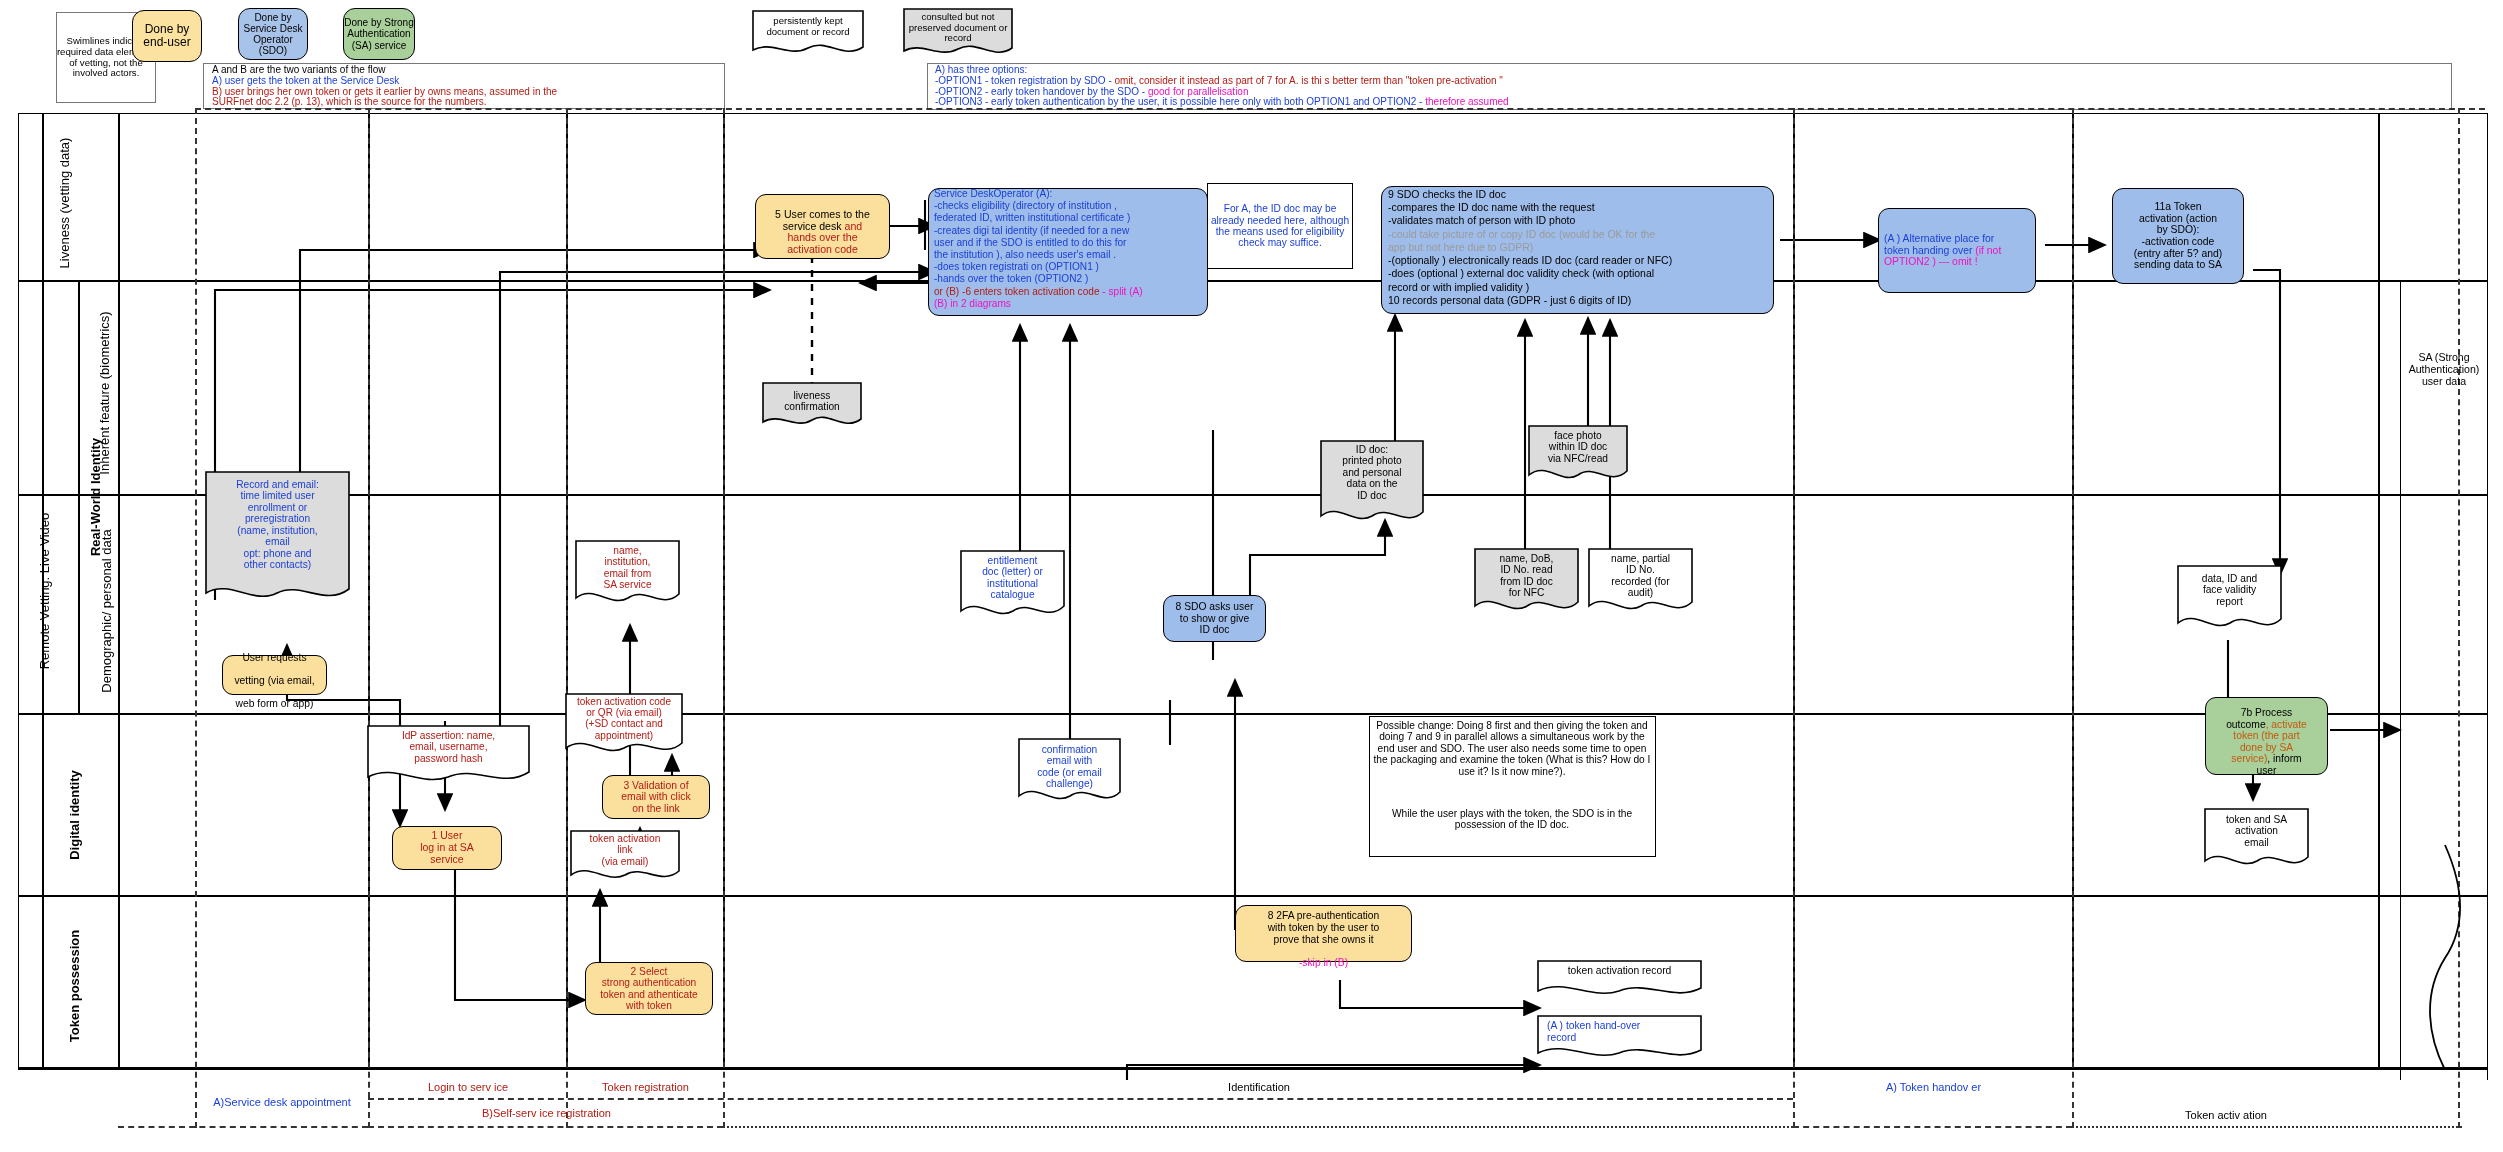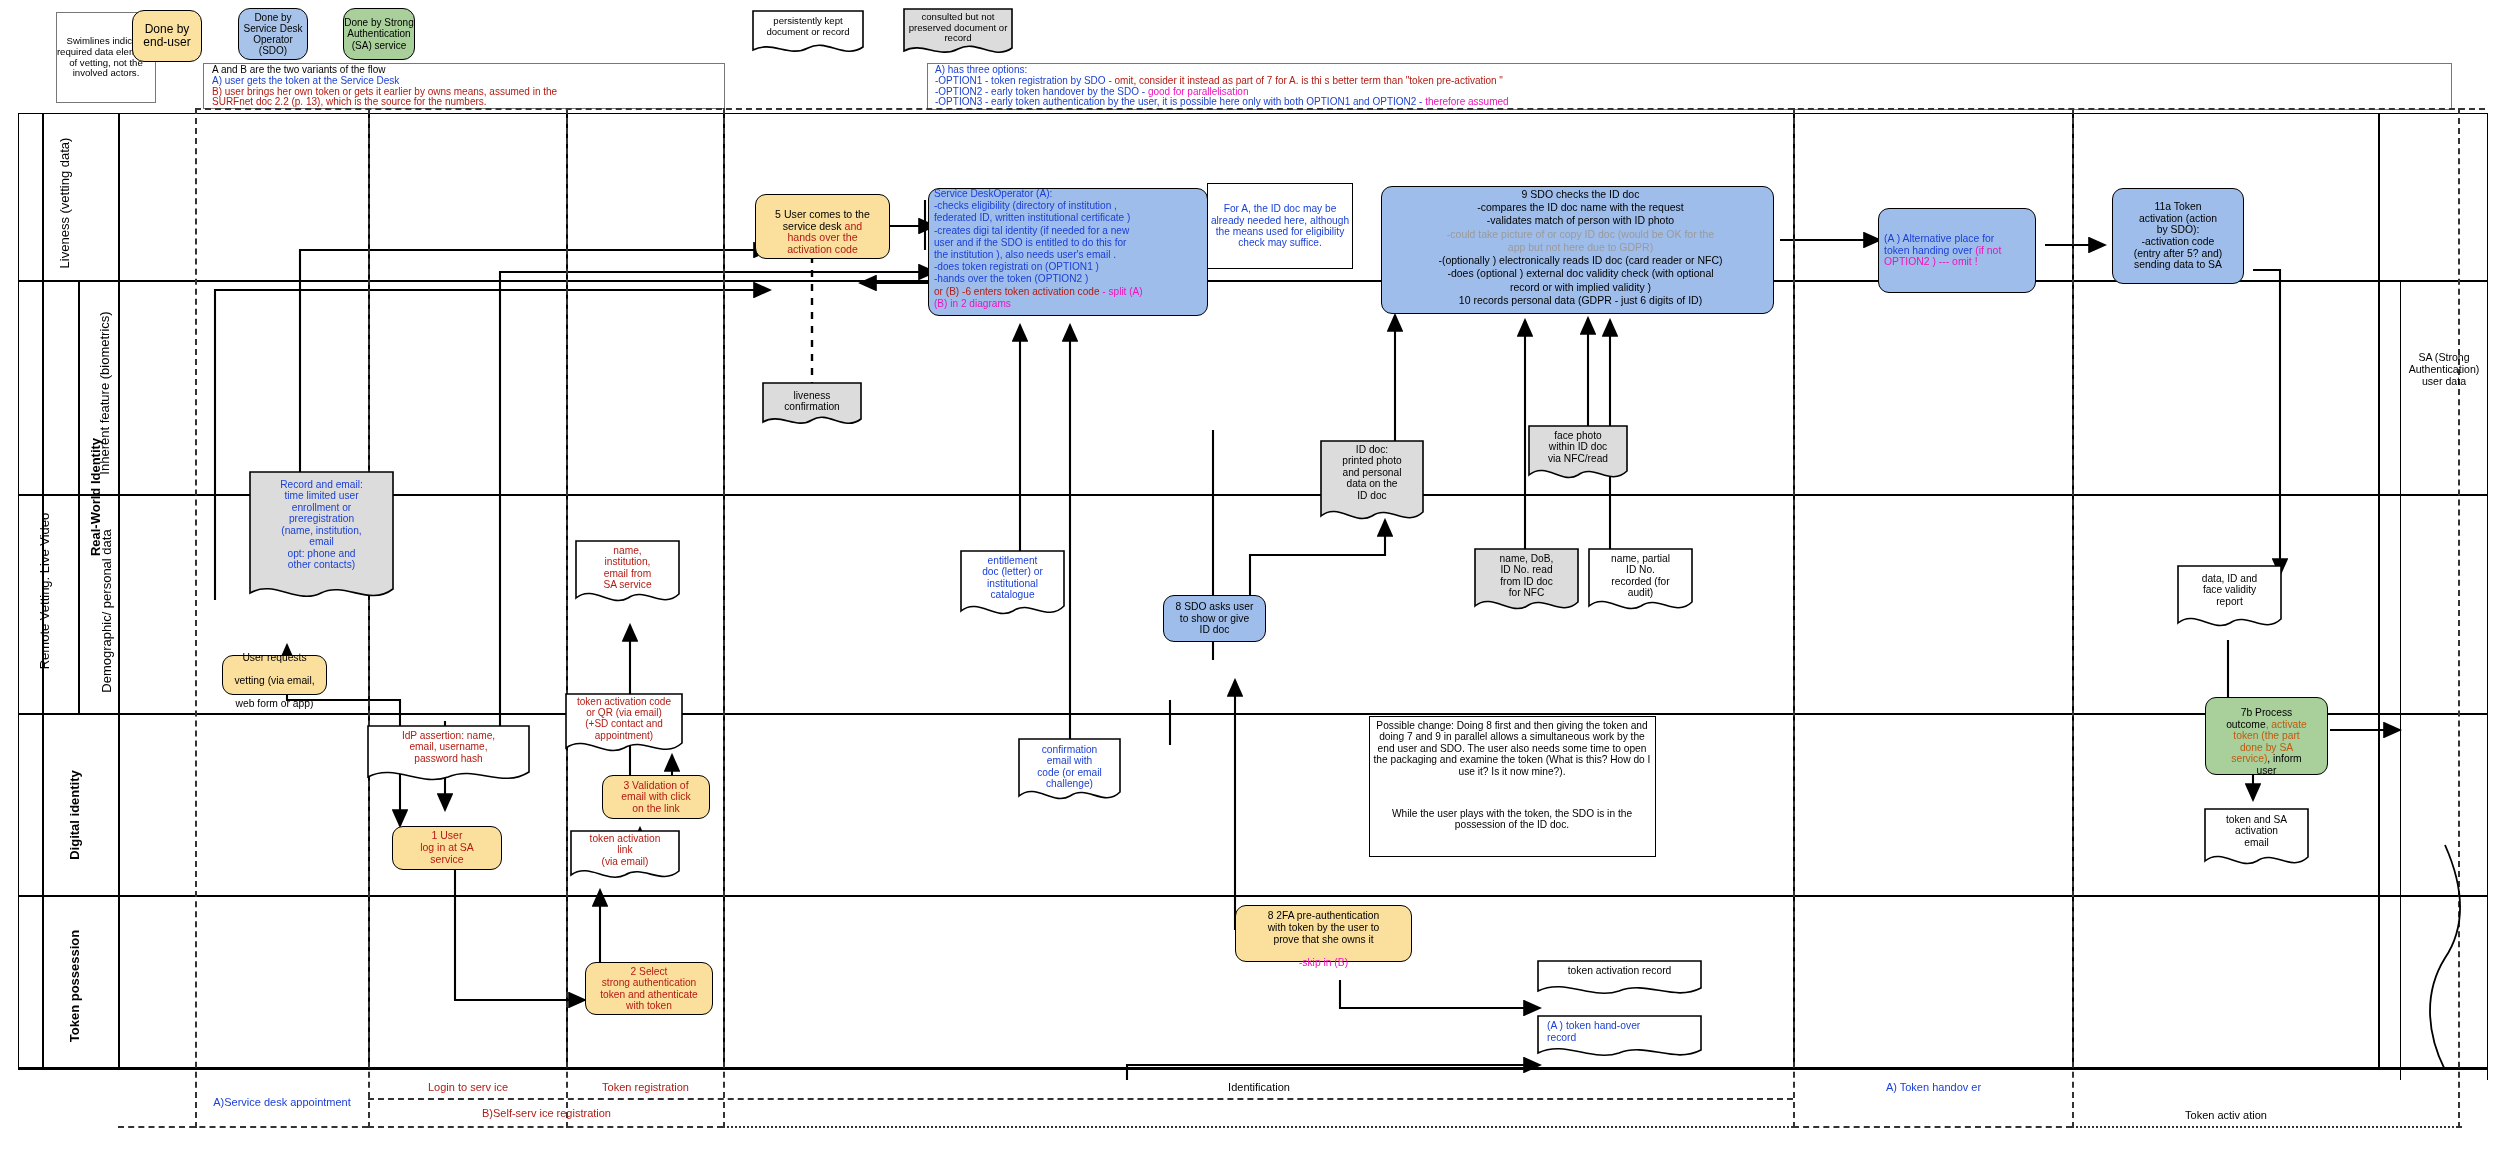--- a/index.html
+++ b/index.html
@@ -244,21 +244,21 @@
     <div class="c-blue">-does token registrati on (OPTION1 )</div>
     <div class="c-blue">-hands over  the  token (OPTION2 )</div>
     <div><span class="c-red">or (B) -6 enters token  activation   code </span><span class="c-mag">- split (A)</span></div>
     <div class="c-mag">(B) in 2 diagrams</div>
   </div>
 
   <div class="abs note" style="left:1207px;top:183px;width:146px;height:86px;border-color:#000;"></div>
   <div class="txt c-blue" style="left:1209px;top:183px;width:142px;height:86px;font-size:10.2px;">For A, the ID doc may be already needed here, although the means used for eligibility check may suffice.</div>
 
   <div class="abs proc blue" style="left:1381px;top:186px;width:393px;height:128px;"></div>
-  <div class="abs" style="left:1388px;top:188px;width:385px;height:126px;font-size:10.5px;line-height:1.26;text-align:center;">
+  <div class="abs" style="left:1388px;top:188px;width:385px;height:126px;font-size:10.5px;line-height:1.26;">
     <div>9 SDO  checks the ID doc</div>
     <div>-compares the ID doc name with  the request</div>
     <div>-validates  match  of person with ID photo</div>
     <div class="c-grey">-could take picture of or copy  ID doc (would be OK for the</div>
     <div class="c-grey">app but not here due to GDPR)</div>
     <div>-(optionally ) electronically   reads ID doc (card reader or NFC)</div>
     <div>-does (optional ) external  doc validity   check (with optional</div>
     <div>record or with  implied  validity  )</div>
     <div>10 records personal data (GDPR - just 6 digits  of ID)</div>
   </div>
@@ -279,21 +279,21 @@
 sending data to SA</div>
 
   <div class="doc" style="left:762px;top:382px;width:100px;height:48px;">
     <svg viewBox="0 0 100 48" preserveAspectRatio="none">
       <path d="M1,1 H99 V37 C82,50 66,28 50,38 C34,48 18,30 1,40 Z" fill="#dcdcdc" stroke="#000" stroke-width="1.6"></path>
     </svg>
     <div class="lbl" style="font-size:10.2px;top:8px;">liveness
 confirmation</div>
   </div>
 
-  <div class="doc" style="left:205px;top:471px;width:145px;height:140px;margin-left:44px;">
+  <div class="doc" style="left:205px;top:471px;width:145px;height:140px;">
     <svg viewBox="0 0 145 140" preserveAspectRatio="none">
       <path d="M1,1 H144 V118 C120,136 96,110 72,122 C48,134 25,108 1,122 Z" fill="#dcdcdc" stroke="#000" stroke-width="1.6"></path>
     </svg>
     <div class="lbl c-blue" style="font-size:10.2px;top:8px;">Record and email:
 time limited user
 enrollment or
 preregistration
 (name, institution,
 email
 opt: phone and

